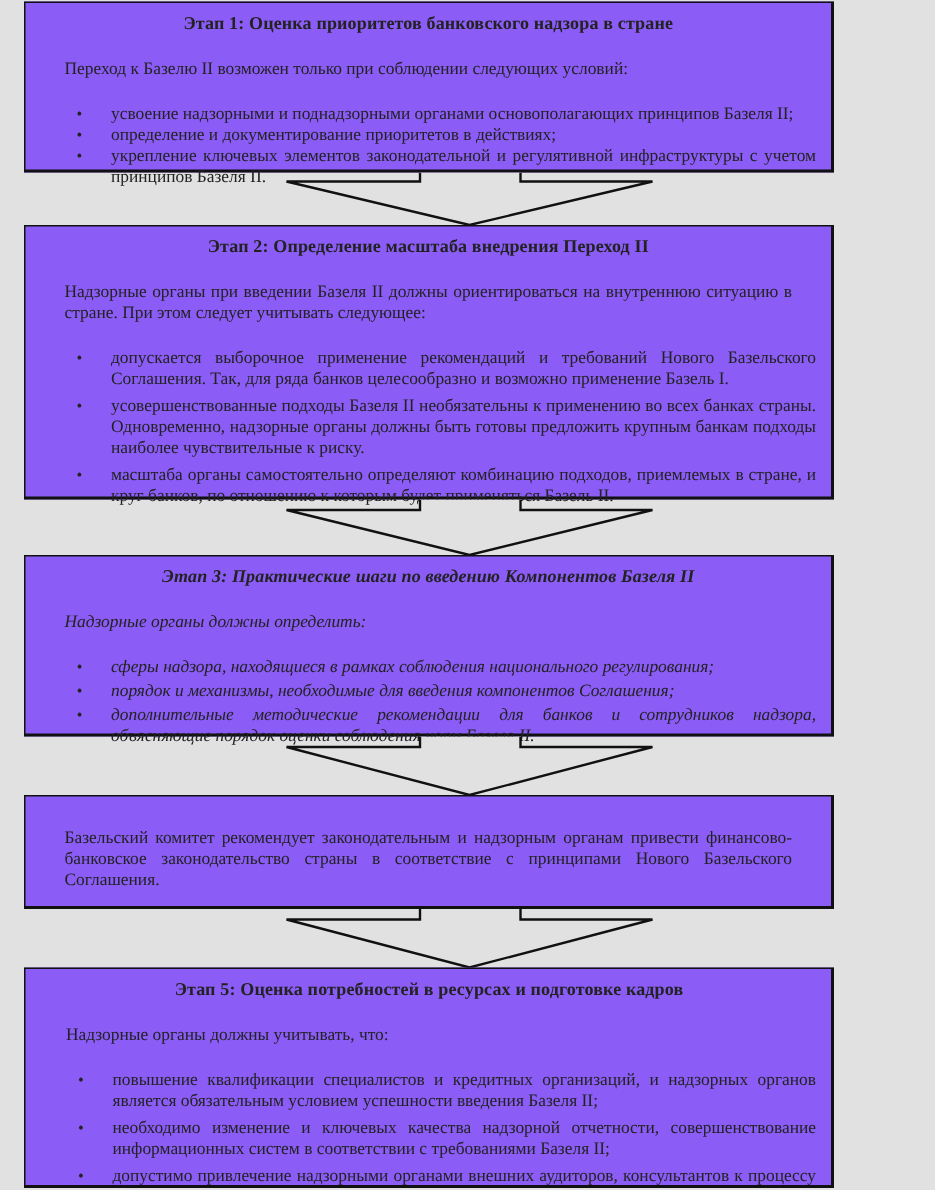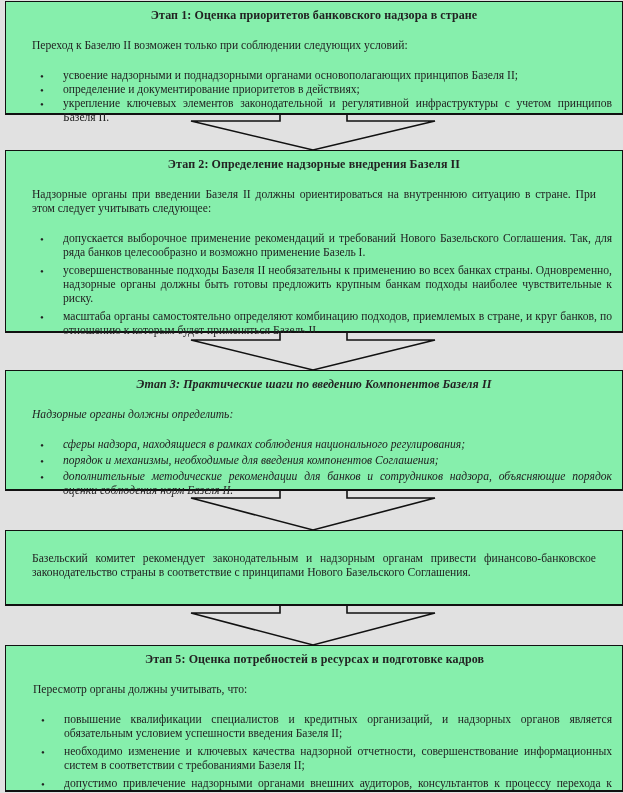--- a/index.html
+++ b/index.html
@@ -6,27 +6,27 @@
   body {
     width: 623px; height: 793px;
     background: #e1e1e1;
     font-family: "Liberation Serif", serif;
     color: #222;
     position: relative;
     overflow: hidden;
   }
   .stage {
     position: absolute;
-    left: 5px;
-    width: 619px;
+    left: 16px;
+    width: 540px;
     box-sizing: border-box;
     border: 1.5px solid #111;
     border-right: 2.5px solid #111;
     border-bottom: 2.5px solid #111;
-    background: #86efac;
+    background: #8b5cf6;
     padding: 5px 10px 4px 10px;
   }
   .stage-title {
     font-weight: bold;
     font-size: 12px;
     text-align: center;
     margin: 1px 0 11px 0;
     letter-spacing: 0.1px;
   }
   .stage-intro {
@@ -75,21 +75,21 @@
   </ul>
 </div>
 
 <div class="arrow" style="top:115px;">
   <svg width="623" height="36" viewBox="0 0 623 36">
     <polyline points="280,0 280,6 191,6 313,35 435,6 347,6 347,0" fill="#e1e1e1" stroke="#111" stroke-width="1.6"></polyline>
   </svg>
 </div>
 
 <div class="stage" style="top:150px; height:183px;">
-  <div class="stage-title">Этап 2: Определение надзорные внедрения Базеля II</div>
+  <div class="stage-title">Этап 2: Определение масштаба внедрения Переход II</div>
   <p class="stage-intro">Надзорные органы при введении Базеля II должны ориентироваться на внутреннюю ситуацию в стране. При этом следует учитывать следующее:</p>
   <ul class="bullets spaced" style="margin-top:2px;">
     <li><span class="dot">•</span><span>допускается выборочное применение рекомендаций и требований Нового Базельского Соглашения. Так, для ряда банков целесообразно и возможно применение Базель I.</span></li>
     <li><span class="dot">•</span><span>усовершенствованные подходы Базеля II необязательны к применению во всех банках страны. Одновременно, надзорные органы должны быть готовы предложить крупным банкам подходы наиболее чувствительные к риску.</span></li>
     <li><span class="dot">•</span><span>масштаба органы самостоятельно определяют комбинацию подходов, приемлемых в стране, и круг банков, по отношению к которым будет применяться Базель II.</span></li>
   </ul>
 </div>
 
 <div class="arrow" style="top:333px;">
   <svg width="623" height="38" viewBox="0 0 623 38">
@@ -118,19 +118,19 @@
 </div>
 
 <div class="arrow" style="top:606px;">
   <svg width="623" height="40" viewBox="0 0 623 40">
     <polyline points="280,0 280,7 191,7 313,39 435,7 347,7 347,0" fill="#e1e1e1" stroke="#111" stroke-width="1.6"></polyline>
   </svg>
 </div>
 
 <div class="stage" style="top:645px; height:147px;padding-left:11px;">
   <div class="stage-title">Этап 5: Оценка потребностей в ресурсах и подготовке кадров</div>
-  <p class="stage-intro">Пересмотр органы должны учитывать, что:</p>
+  <p class="stage-intro">Надзорные органы должны учитывать, что:</p>
   <ul class="bullets spaced" style="margin-top:2px;">
     <li><span class="dot">•</span><span>повышение квалификации специалистов и кредитных организаций, и надзорных органов является обязательным условием успешности введения Базеля II;</span></li>
     <li><span class="dot">•</span><span>необходимо изменение и ключевых качества надзорной отчетности, совершенствование информационных систем в соответствии с требованиями Базеля II;</span></li>
     <li><span class="dot">•</span><span>допустимо привлечение надзорными органами внешних аудиторов, консультантов к процессу перехода к Базелю II.</span></li>
   </ul>
 </div>
 
 </body></html>

